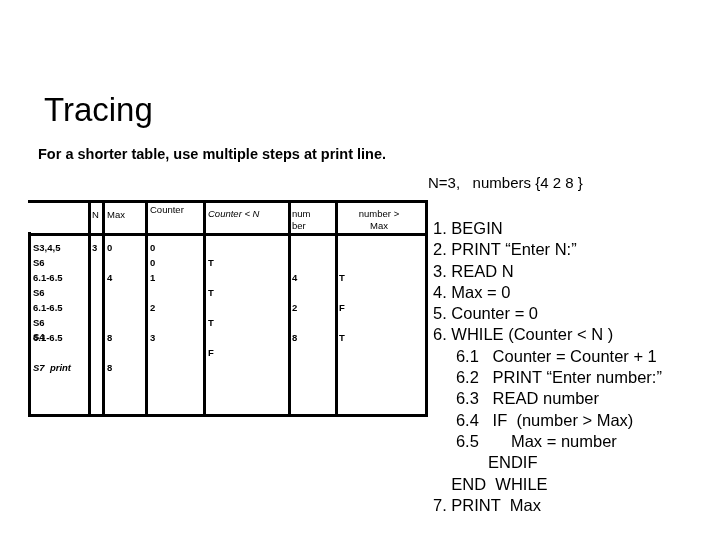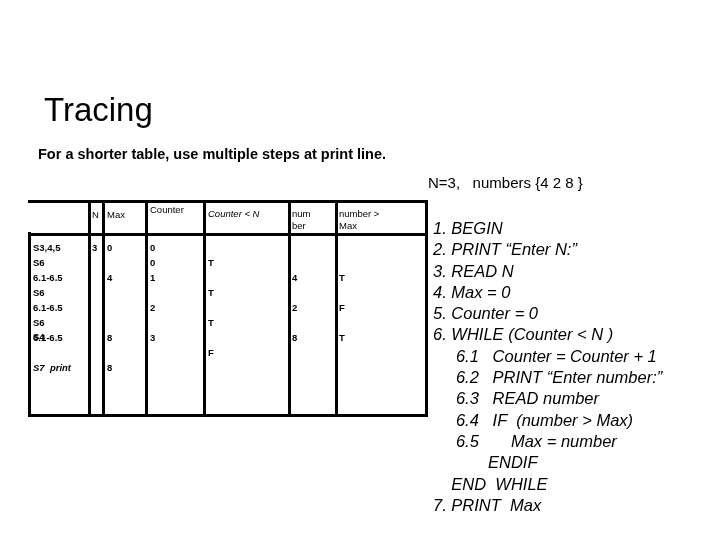--- a/index.html
+++ b/index.html
@@ -112,21 +112,21 @@
     font-size: 9.5px;
     line-height: 12px;
     font-weight: normal;
     color: #000;
   }
   .th.c-n       { left: 64px;  top: 9px; }
   .th.c-max     { left: 79px;  top: 9px; }
   .th.c-counter { left: 122px; top: 4px; }
   .th.c-cltn    { left: 180px; top: 8px; font-style: italic; }
   .th.c-number  { left: 264px; top: 8px;  width: 40px; }
-  .th.c-nummax  { left: 311px; top: 8px;  width: 80px; }
+  .th.c-nummax  { left: 311px; top: 8px;  width: 80px; text-align: center; }
 
   
   .td {
     position: absolute;
     font-size: 9.5px;
     line-height: 12px;
     font-weight: bold;
     color: #000;
     white-space: pre;
   }
@@ -142,21 +142,21 @@
   
   #algorithm {
     position: absolute;
     left: 433px;
     top: 218px;
     font-size: 16.5px;
     line-height: 21.3px;
     font-weight: normal;
     white-space: pre;
   }
-  #algorithm .ln { display: block; font-style: italic; }
+  #algorithm .ln { display: block; }
 </style>
 </head>
 <body>
 
 <h1 id="slide-title">Tracing</h1>
 
 <div id="slide-subtitle">For a shorter table, use multiple steps at print line.</div>
 
 <div id="inputs-note">N=3,   numbers {4 2 8 }</div>
 

